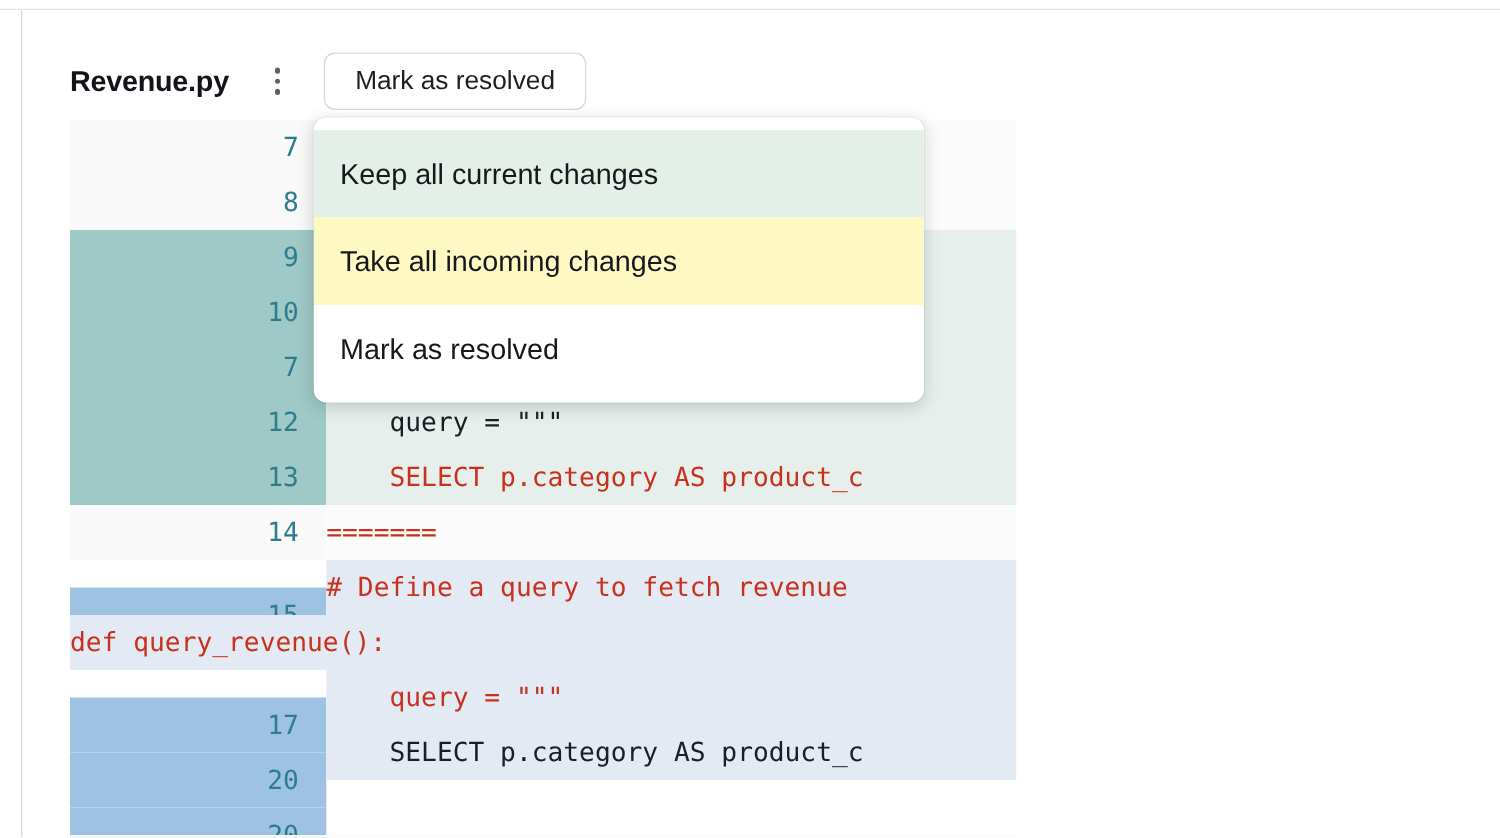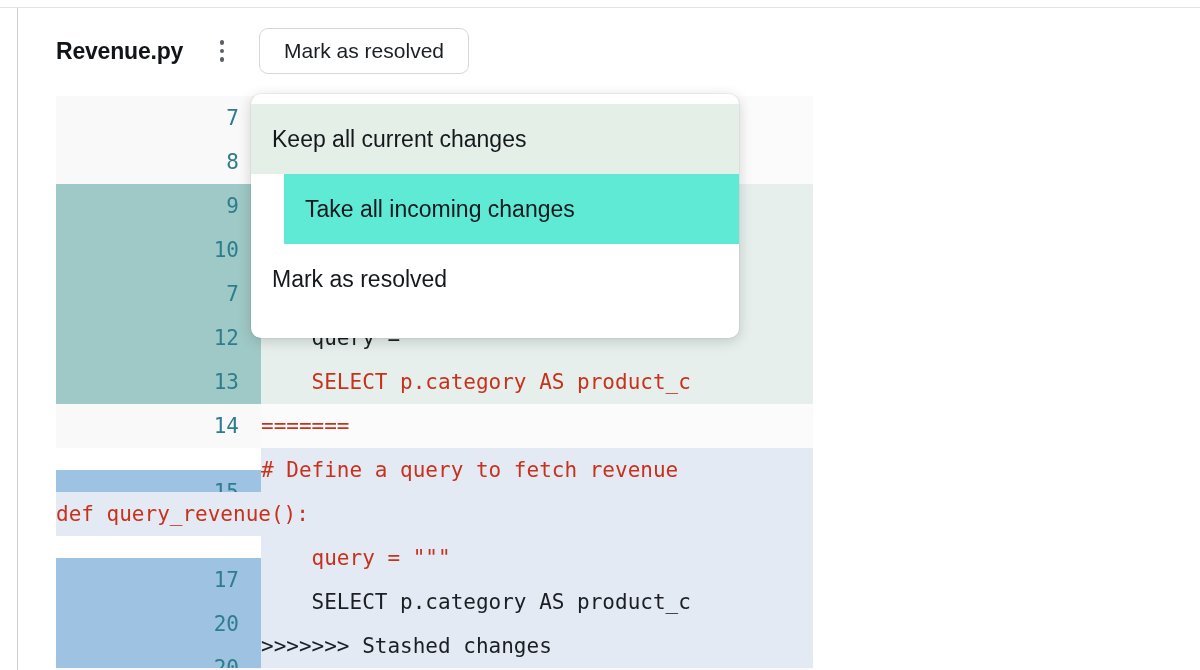--- a/index.html
+++ b/index.html
@@ -47,21 +47,21 @@
     width: 795px;
     height: 662px;
     overflow: hidden;
     background: #ffffff;
   }
 
   
   .file-header {
     position: absolute;
     left: 38px;
-    top: 14px;
+    top: 28px;
     height: 58px;
     display: flex;
     align-items: center;
     gap: 0;
     white-space: nowrap;
   }
   .file-name {
     font-size: 23px;
     font-weight: bold;
     color: #111418;
@@ -159,35 +159,35 @@
     position: absolute;
     left: 233px;
     top: 86px;
     width: 488px;
     border-radius: 10px;
     background: #ffffff;
     box-shadow: 0 3px 14px rgba(0,0,0,0.17), 0 0 0 1px rgba(0,0,0,0.04);
     overflow: hidden;
     z-index: 40;
     padding-top: 10px;
-    padding-bottom: 24px;
+    padding-bottom: 8px;
   }
   .menu-item {
     height: 70px;
     display: flex;
     align-items: center;
     padding-left: 21px;
     font-size: 23px;
     color: #15181c;
     font-family: "Liberation Sans", sans-serif;
     cursor: pointer;
     white-space: nowrap;
   }
   .mi-green { background: #e4efe8; }
-  .mi-blue  { background: #5eead4; margin-left: 33px; }
+  .mi-blue  { background: #fef9c3; }
   .mi-white { background: #ffffff; }
 </style>
 </head>
 <body>
 
 <div class="screen">
 
   <div class="top-rule"></div>
   <div class="left-rule"></div>
 
@@ -248,21 +248,20 @@
         <div class="code-row">
           <div class="gutter g-blue">17</div>
           <div class="code-cell c-blue"><span class="tok-red">    query = """</span></div>
         </div>
         <div class="code-row">
           <div class="gutter g-blue">20</div>
           <div class="code-cell c-blue"><span class="tok-dark">    SELECT p.category AS product_c</span></div>
         </div>
         <div class="code-row">
           <div class="gutter g-blue">20</div>
-          <div class="code-cell c-blue"><span class="tok-dark">&gt;&gt;&gt;&gt;&gt;&gt;&gt; Stashed changes</span></div>
         </div>
         <div class="code-row">
           <div class="gutter g-plain">20</div>
           <div class="code-cell c-plain"><span class="tok-dark"></span></div>
         </div>
       </div>
 
     <div class="menu" id="context-menu">
         <div class="menu-item mi-green">Keep all current changes</div>
         <div class="menu-item mi-blue">Take all incoming changes</div>

